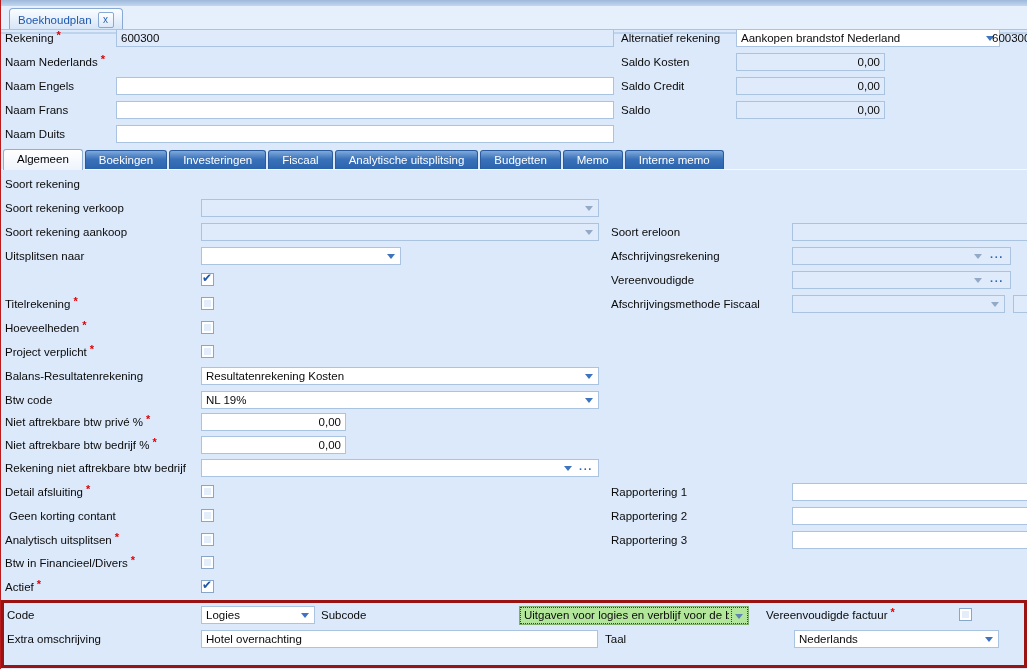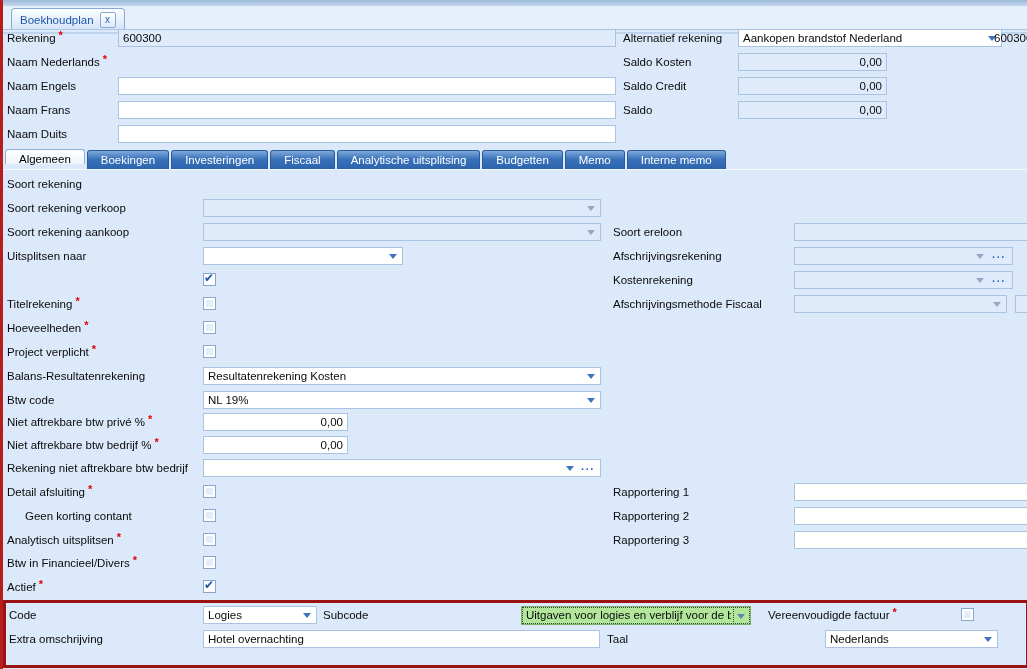--- a/index.html
+++ b/index.html
@@ -1,18 +1,18 @@
 <!DOCTYPE html>
 <html><head>
 <meta charset="utf-8">
 <style>
   html,body{margin:0;padding:0;}
   #app{position:relative;width:1027px;height:669px;background:#dbe9fa;overflow:hidden;
        font-family:"Liberation Sans",sans-serif;font-size:11.5px;color:#0a0a0a;
-       border-left:3px solid #b91c1c;box-sizing:border-box;}
+       border-left:1px solid #b91c1c;box-sizing:border-box;}
   .topstrip{position:absolute;left:0;top:0;width:100%;height:6px;
        background:linear-gradient(#9db9da,#c3d7ef);}
   .doctabrow{position:absolute;left:0;top:6px;width:100%;height:23px;background:#e6effc;}
   .doctab{position:absolute;left:8px;top:2px;height:21px;display:flex;align-items:center;gap:6px;
        padding:0 8px;background:linear-gradient(#fbfdff,#d4e4f7);border:1px solid #87a9d4;
        border-bottom:none;border-radius:4px 4px 0 0;color:#1d57b0;}
   .doctab .x{display:inline-flex;align-items:center;justify-content:center;width:14px;height:14px;
        border:1px solid #87a9d4;border-radius:2px;background:linear-gradient(#fff,#dcE9f8);
        color:#2a63b4;font-size:10px;line-height:1;cursor:default;}
   .hline1{position:absolute;left:0;top:29px;width:100%;height:1px;background:#a9c5e4;}
@@ -34,21 +34,21 @@
   .cb{position:absolute;width:13px;height:13px;box-sizing:border-box;border:1px solid #87a6c9;
        background:#fff;cursor:pointer;}
   .cb::after{content:"";position:absolute;left:2px;top:2px;right:2px;bottom:2px;background:#e4eefb;}
   .cb.on::after{background:#fff;}
   .cb.on::before{content:"✔";position:absolute;left:0px;top:-3px;color:#2056a8;font-size:12px;z-index:2;}
   .tabbar{position:absolute;left:2px;top:150px;height:19px;white-space:nowrap;}
   .tab{display:inline-block;height:19px;box-sizing:border-box;margin-right:2px;padding:0 13px;
        border:1px solid #2a5b9e;border-bottom:none;border-radius:3px 3px 0 0;color:#fff;
        line-height:18px;background:linear-gradient(#7fa9db,#3a72ba 45%,#2b63ad);cursor:pointer;}
   .tab.act{background:linear-gradient(#ffffff,#eef4fc);color:#000;border-color:#8fafd4;
-       position:relative;top:-1px;height:15px;z-index:3;}
+       position:relative;top:-1px;height:21px;z-index:3;}
   .tabline{position:absolute;left:0;top:169px;width:100%;height:1px;background:#f5f9fe;}
   .hl{position:absolute;left:0;top:600px;width:1026px;height:68px;box-sizing:border-box;
        border:3px solid #9b1212;}
   .green{position:absolute;height:19px;box-sizing:border-box;background:#b2e79b;
        border:1px solid #7fae6f;outline:1px dotted #2c4a2c;outline-offset:-2px;cursor:default;}
   .green .tx{position:absolute;left:4px;top:1px;line-height:15px;white-space:nowrap;overflow:hidden;max-width:205px;}
   .green .sep{position:absolute;right:16px;top:0;bottom:0;width:0;border-left:1px dotted #2c4a2c;}
 </style>
 </head>
 <body>
@@ -145,21 +145,21 @@
   <span class="lb" style="left:4px;top:459px">Rekening niet aftrekbare btw bedrijf</span>
   <div class="dd" style="left:200px;top:459px;width:398px">
       <span class="tx"></span>
       <span class="ar" style="right:26px"></span>
       <span class="dots" style="right:5px">···</span>
     </div>
 
   <span class="lb" style="left:4px;top:483px"><span>Detail afsluiting</span><span class="req">*</span></span>
   <span class="cb" style="left:200px;top:485px"></span>
 
-  <span class="lb" style="left:22px;top:507px">Geen korting contant</span>
+  <span class="lb" style="left:8px;top:507px">Geen korting contant</span>
   <span class="cb" style="left:200px;top:509px"></span>
 
   <span class="lb" style="left:4px;top:531px"><span>Analytisch uitsplitsen</span><span class="req">*</span></span>
   <span class="cb" style="left:200px;top:533px"></span>
 
   <span class="lb" style="left:4px;top:554px"><span>Btw in Financieel/Divers</span><span class="req">*</span></span>
   <span class="cb" style="left:200px;top:556px"></span>
 
   <span class="lb" style="left:4px;top:578px"><span>Actief</span><span class="req">*</span></span>
   <span class="cb on" style="left:200px;top:580px"></span>
@@ -167,21 +167,21 @@
   <span class="lb" style="left:610px;top:223px">Soort ereloon</span>
   <input class="tin ro" style="left: 791px; top: 223px; width: 240px;" readonly="" value="">
 
   <span class="lb" style="left:610px;top:247px">Afschrijvingsrekening</span>
   <div class="dd dis" style="left:791px;top:247px;width:219px">
       <span class="tx"></span>
       <span class="ar" style="right:28px"></span>
       <span class="dots" style="right:6px">···</span>
     </div>
 
-  <span class="lb" style="left:610px;top:271px">Kostenrekening</span>
+  <span class="lb" style="left:610px;top:271px">Vereenvoudigde</span>
   <div class="dd dis" style="left:791px;top:271px;width:219px">
       <span class="tx"></span>
       <span class="ar" style="right:28px"></span>
       <span class="dots" style="right:6px">···</span>
     </div>
 
   <span class="lb" style="left:610px;top:295px">Afschrijvingsmethode Fiscaal</span>
   <div class="dd dis" style="left:791px;top:295px;width:213px">
       <span class="tx"></span>
       <span class="ar"></span>
@@ -210,17 +210,17 @@
     <span class="ar" style="border-top-color:#5f85b5;top:7px"></span>
   </div>
 
   <span class="lb" style="left:765px;top:606px"><span>Vereenvoudigde factuur</span><span class="req">*</span></span>
   <span class="cb" style="left:958px;top:608px"></span>
 
   <span class="lb" style="left:6px;top:630px">Extra omschrijving</span>
   <input class="tin" style="left: 200px; top: 630px; width: 397px;" value="Hotel overnachting">
 
   <span class="lb" style="left:604px;top:630px">Taal</span>
-  <div class="dd" style="left:822px;top:630px;width:173px">
+  <div class="dd" style="left:793px;top:630px;width:205px">
       <span class="tx">Nederlands</span>
       <span class="ar"></span>
     </div>
 </div>
 
 </body></html>

